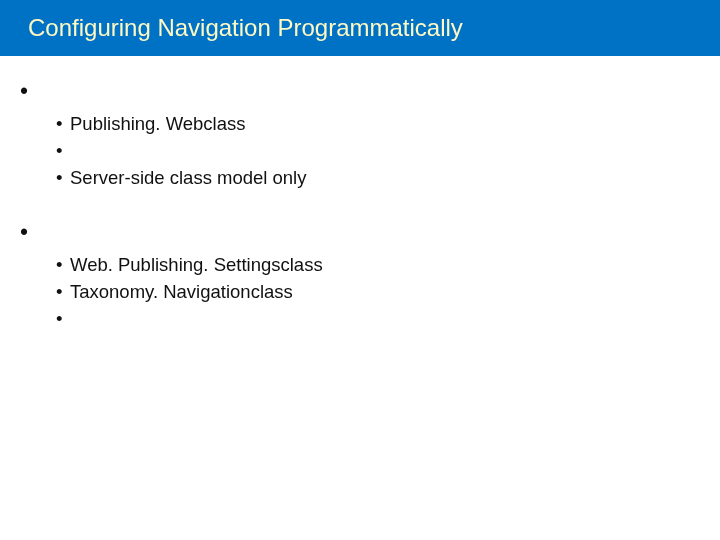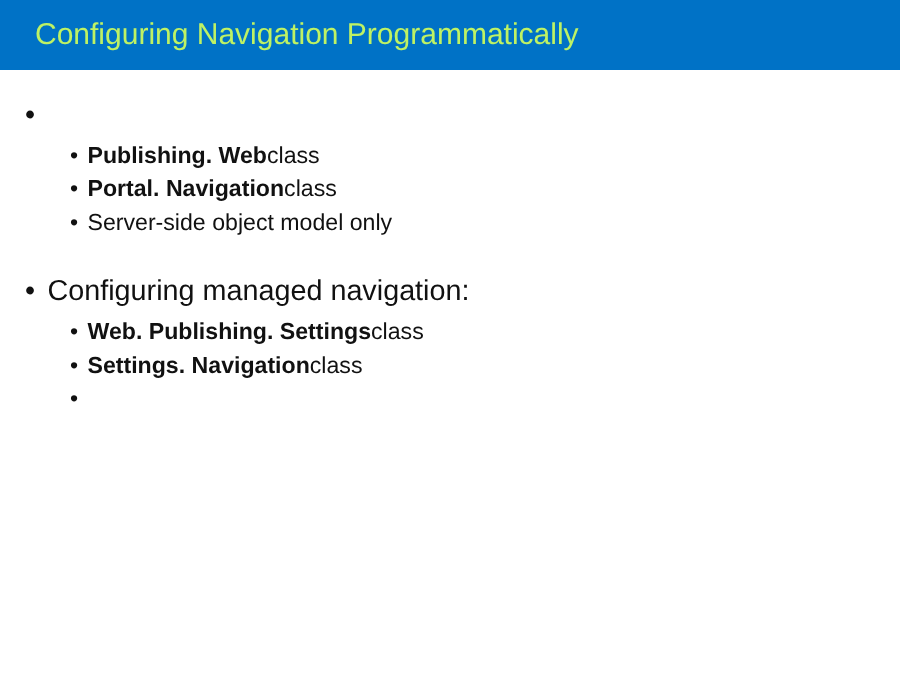--- a/index.html
+++ b/index.html
@@ -11,21 +11,21 @@
     overflow: hidden;
   }
   .header {
     background: #0072c6;
     height: 56px;
     display: flex;
     align-items: center;
     padding-left: 28px;
   }
   .title {
-    color: #bef264;
+    color: #fef9c3;
     font-size: 24px;
     font-weight: 300;
   }
   .content {
     padding: 22px 16px 0 16px;
     color: #111;
   }
   .bullet-line {
     display: flex;
     align-items: baseline;
@@ -48,60 +48,58 @@
     font-weight: 400;
     line-height: 1.45;
   }
   .sub-bullet .bmark {
     width: 14px;
   }
   .bmark {
     display: inline-block;
     text-align: left;
   }
-  .bold { font-weight: 700; }
+  .bold { font-weight: 400; }
 </style>
 </head>
 <body>
 
 <div class="header">
   <div class="title">Configuring Navigation Programmatically</div>
 </div>
 
 <div class="content">
 
   <div class="bullet-line top-bullet">
     <span class="bmark">•</span>
   </div>
   <div class="sub-list">
     <div class="bullet-line sub-bullet">
       <span class="bmark">•</span>
       <span><span class="bold">Publishing. Web</span><span>class</span></span>
     </div>
     <div class="bullet-line sub-bullet">
       <span class="bmark">•</span>
-      <span><span class="bold">Portal. Navigation</span><span>class</span></span>
     </div>
     <div class="bullet-line sub-bullet">
       <span class="bmark">•</span>
-      <span><span class="bold"></span><span>Server-side object model only</span></span>
+      <span><span class="bold"></span><span>Server-side class model only</span></span>
     </div>
   </div>
 
   <div class="bullet-line top-bullet">
     <span class="bmark">•</span>
-    <span>Configuring managed navigation:</span>
   </div>
   <div class="sub-list">
     <div class="bullet-line sub-bullet">
       <span class="bmark">•</span>
       <span><span class="bold">Web. Publishing. Settings</span><span>class</span></span>
     </div>
     <div class="bullet-line sub-bullet">
       <span class="bmark">•</span>
-      <span><span class="bold">Settings. Navigation</span><span>class</span></span>
+      <span><span class="bold">Taxonomy. Navigation</span><span>class</span></span>
     </div>
     <div class="bullet-line sub-bullet">
       <span class="bmark">•</span>
     </div>
   </div>
 
 </div>
 
 </body></html>

